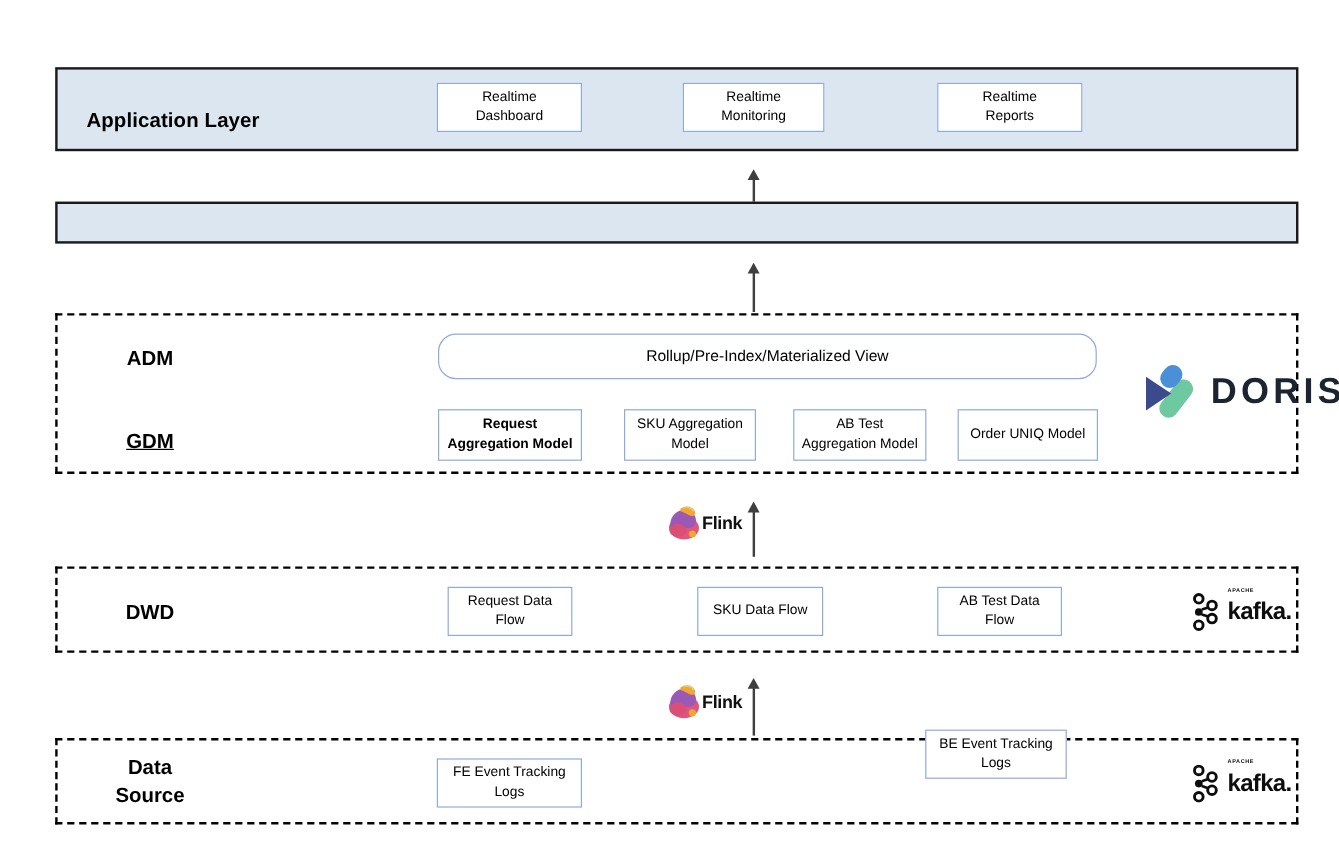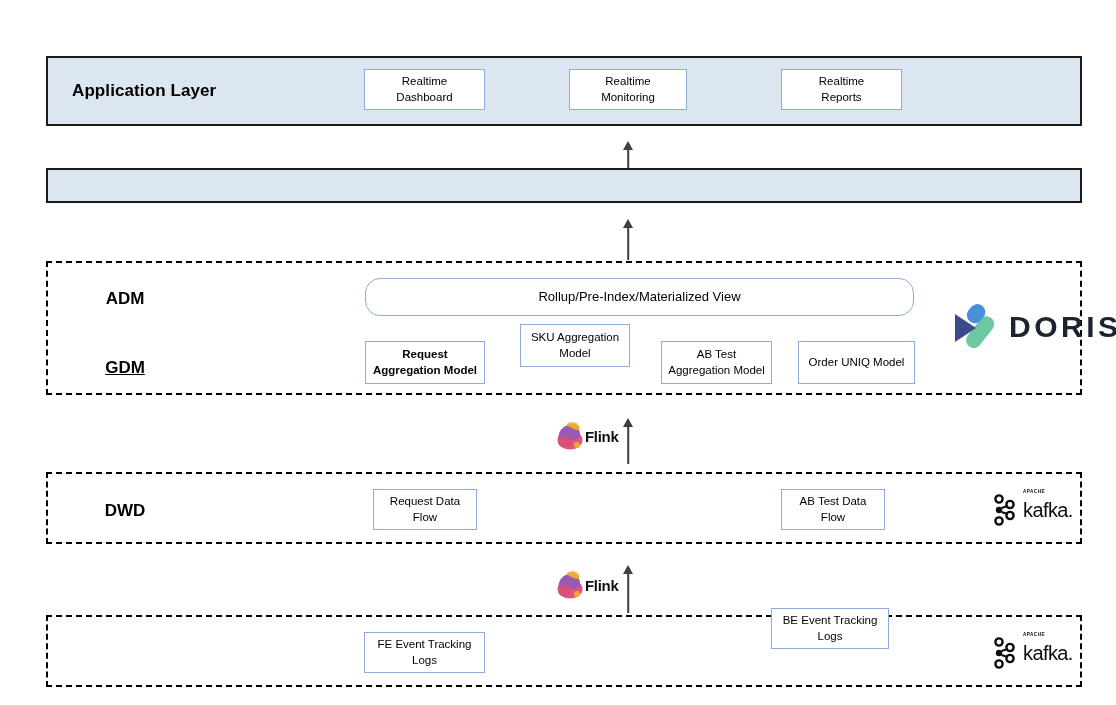--- a/index.html
+++ b/index.html
@@ -23,20 +23,21 @@
     background: #dce6f1;
     border: 2px solid #1a1a1a;
   }
   .layer-bar-title {
     position: absolute;
     font-weight: bold;
     font-size: 17px;
     color: #000;
     letter-spacing: .1px;
     white-space: nowrap;
+    margin-top: 10px;
   }
   .api-title {
     position: absolute;
     left: 0; right: 0;
     text-align: center;
     font-weight: bold;
     font-size: 17px;
     color: #000;
   }
 
@@ -106,21 +107,21 @@
   .doris-word {
     font-size: 30px;
     font-weight: bold;
     letter-spacing: 3.5px;
     color: #1b2430;
     margin-left: 9px;
     font-family: "Liberation Sans", sans-serif;
   }
   .kafka-word {
     font-size: 20px;
-    font-weight: normal;
+    font-weight: bold;
     color: #0d0d0d;
     letter-spacing: -.6px;
     margin-left: 2px;
     line-height: 1;
   }
   .kafka-apache {
     position: absolute;
     font-size: 4.6px;
     font-weight: bold;
     letter-spacing: .5px;
@@ -163,21 +164,21 @@
 
   <div class="dashed-box" style="left:46px; top:261px; width:1036px; height:134px;"></div>
 
   <div class="section-label" style="left:80px; top:288px; width:90px;">ADM</div>
   <div class="section-label" style="left:80px; top:357px; width:90px;text-decoration:underline;">GDM</div>
 
   <div class="node wide-node" style="left:365px; top:278px; width:549px; height:35px;">Rollup/Pre-Index/Materialized View</div>
 
   <div class="node" style="left:365px; top:341px; width:120px; height:43px;font-weight:bold;">Request
 Aggregation Model</div>
-  <div class="node" style="left:520px; top:324px; width:110px; height:43px;">SKU Aggregation
+  <div class="node" style="left:520px; top:341px; width:110px; height:43px;">SKU Aggregation
 Model</div>
   <div class="node" style="left:661px; top:341px; width:111px; height:43px;">AB Test
 Aggregation Model</div>
   <div class="node" style="left:798px; top:341px; width:117px; height:43px;">Order UNIQ Model</div>
 
   <div class="logo" style="left:952px; top:302px;">
     <svg width="48" height="50" viewBox="0 0 48 50">
 
       <rect x="20.5" y="12" width="15.5" height="36" rx="7.6" transform="rotate(38 28 30)" fill="#6ec9a0"></rect>
 
@@ -202,20 +203,21 @@
       <ellipse cx="12" cy="22" rx="7" ry="5.5" fill="#d94f76"></ellipse>
     </svg>
     <span class="flink-word">Flink</span>
   </div>
 
   <div class="dashed-box" style="left:46px; top:472px; width:1036px; height:72px;"></div>
   <div class="section-label" style="left:80px; top:500px; width:90px;">DWD</div>
 
   <div class="node" style="left:373px; top:489px; width:104px; height:41px;">Request Data
 Flow</div>
+  <div class="node" style="left:581px; top:489px; width:105px; height:41px;">SKU Data Flow</div>
   <div class="node" style="left:781px; top:489px; width:104px; height:41px;">AB Test Data
 Flow</div>
 
   <div class="logo" style="left:993px; top:494px;">
     <svg width="26" height="32" viewBox="0 0 26 32">
       <circle cx="6" cy="5" r="3.6" fill="none" stroke="#0d0d0d" stroke-width="2.4"></circle>
       <circle cx="6" cy="16" r="3.2" fill="#0d0d0d"></circle>
       <circle cx="6" cy="27" r="3.6" fill="none" stroke="#0d0d0d" stroke-width="2.4"></circle>
       <circle cx="17" cy="10.5" r="3.6" fill="none" stroke="#0d0d0d" stroke-width="2.4"></circle>
       <circle cx="17" cy="21.5" r="3.6" fill="none" stroke="#0d0d0d" stroke-width="2.4"></circle>
@@ -238,20 +240,22 @@
       <path d="M6 20 C4 12 10 5 17 5 C23 5 27 9 27 14 C27 18 24 20 21 20 Z" fill="#9b59b6"></path>
       <path d="M14 4 C18 1 24 2 26 6 C27 8 26 10 24 10 C21 10 18 7 14 6 Z" fill="#f0a830"></path>
       <path d="M17 3 C20 2 24 3 25 6" stroke="#e8c77a" stroke-width="1.6" fill="none"></path>
       <circle cx="24" cy="25" r="3" fill="#f0a830"></circle>
       <ellipse cx="12" cy="22" rx="7" ry="5.5" fill="#d94f76"></ellipse>
     </svg>
     <span class="flink-word">Flink</span>
   </div>
 
   <div class="dashed-box" style="left:46px; top:615px; width:1036px; height:72px;"></div>
+  <div class="section-label" style="left:72px; top:629px; width:106px;">Data
+Source</div>
 
   <div class="node" style="left:364px; top:632px; width:121px; height:41px;">FE Event Tracking
 Logs</div>
   <div class="node" style="left:771px; top:608px; width:118px; height:41px;">BE Event Tracking
 Logs</div>
 
   <div class="logo" style="left:993px; top:637px;">
     <svg width="26" height="32" viewBox="0 0 26 32">
       <circle cx="6" cy="5" r="3.6" fill="none" stroke="#0d0d0d" stroke-width="2.4"></circle>
       <circle cx="6" cy="16" r="3.2" fill="#0d0d0d"></circle>

